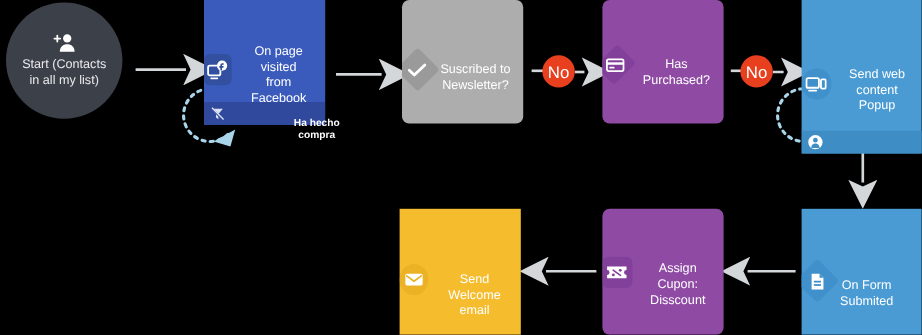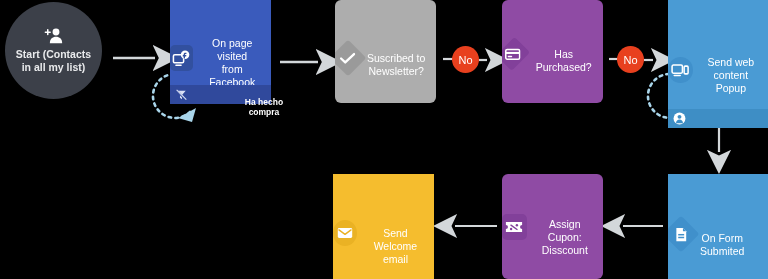--- a/index.html
+++ b/index.html
@@ -5,39 +5,39 @@
   html,body{margin:0;padding:0;background:#000;}
   body{width:768px;height:279px;overflow:hidden;font-family:"Liberation Sans",sans-serif;}
   #stage{position:relative;width:768px;height:279px;background:#000;}
 
   .node{position:absolute;box-sizing:border-box;display:flex;flex-direction:row;
         align-items:center;justify-content:flex-start;color:#fff;text-align:center;}
 
   
   .start-oval{border-radius:50%;background:#3c4049;display:flex;flex-direction:column;
               align-items:center;justify-content:center;}
-  .start-oval .lbl{font-size:10.5px;line-height:13px;color:#e9eaec;padding:0 6px;font-weight:bold;}
+  .start-oval .lbl{font-size:10.5px;line-height:13px;color:#e9eaec;padding:0 6px;}
 
   
   .card{border-radius:4px;overflow:hidden;}
   .card .lbl{font-size:10.5px;line-height:13px;padding:0 6px;}
   .card-sq{border-radius:0;}
 
   .icon-wrap{display:flex;align-items:center;justify-content:center;}
   .ic-sq{width:26px;height:26px;border-radius:5px;}
   .ic-circ{width:26px;height:26px;border-radius:50%;}
   .ic-diamond{width:26px;height:26px;border-radius:3px;transform:rotate(45deg);}
   .ic-diamond > svg{transform:rotate(-45deg);}
 
   .bottom-band{position:absolute;left:0;right:0;bottom:0;display:flex;align-items:center;}
   .band-ic{margin-left:5px;display:flex;align-items:center;justify-content:center;}
 
   
   .no-badge{position:absolute;border-radius:50%;display:flex;align-items:center;
-            justify-content:center;font-size:11px;color:#fff;}
+            justify-content:center;font-size:14px;color:#fff;}
 
   
   #wires{position:absolute;left:0;top:0;width:768px;height:279px;pointer-events:none;}
 
   .cond-label{position:absolute;color:#fff;font-size:8.5px;line-height:10px;
               text-align:center;font-weight:bold;}
 </style>
 </head>
 <body>
 

